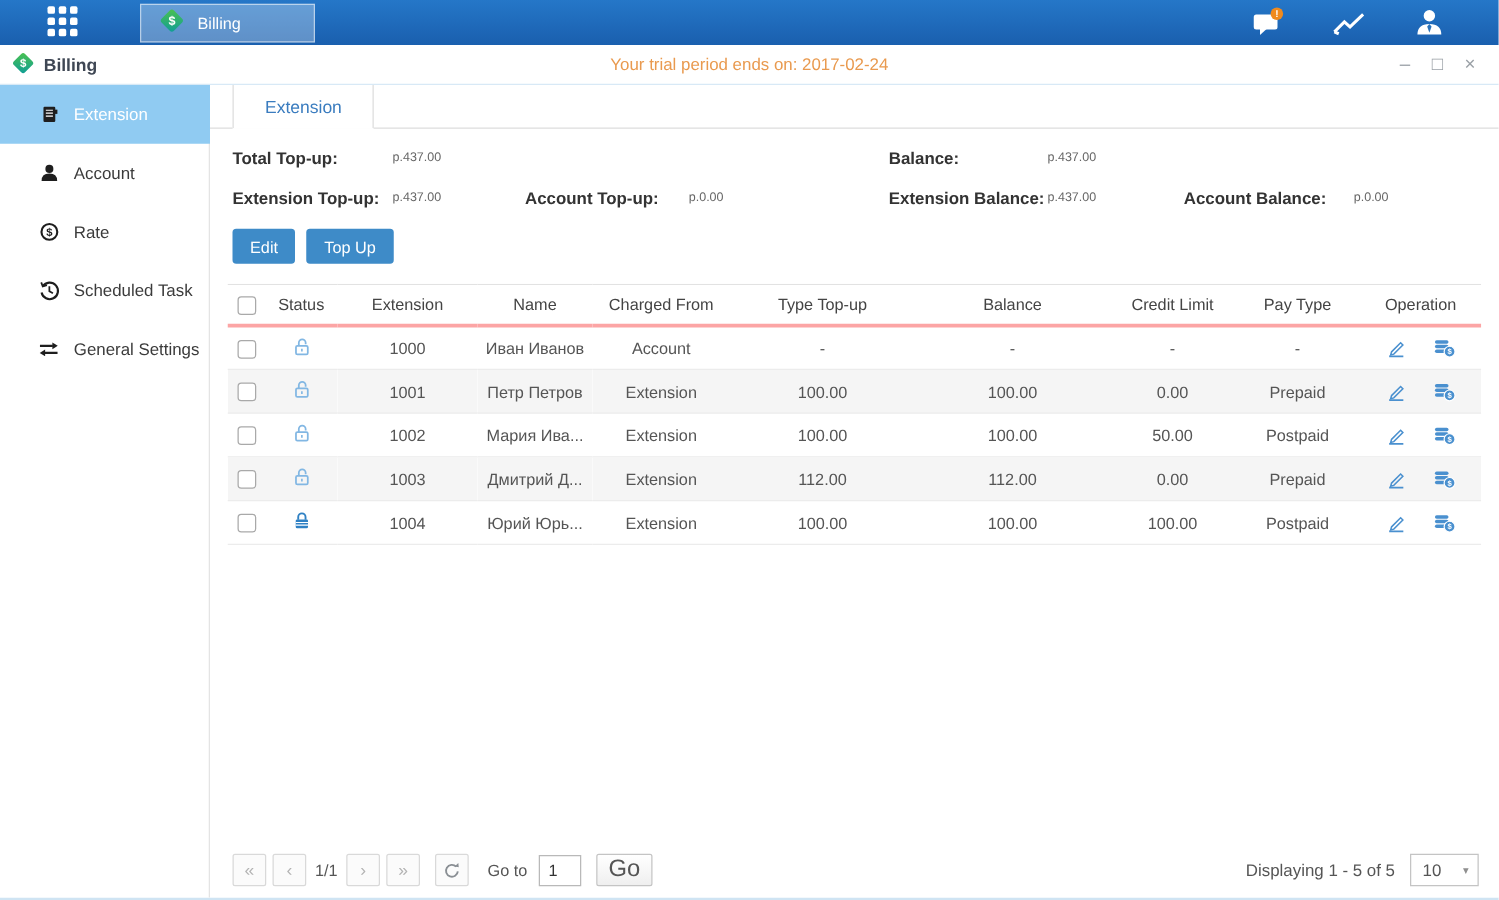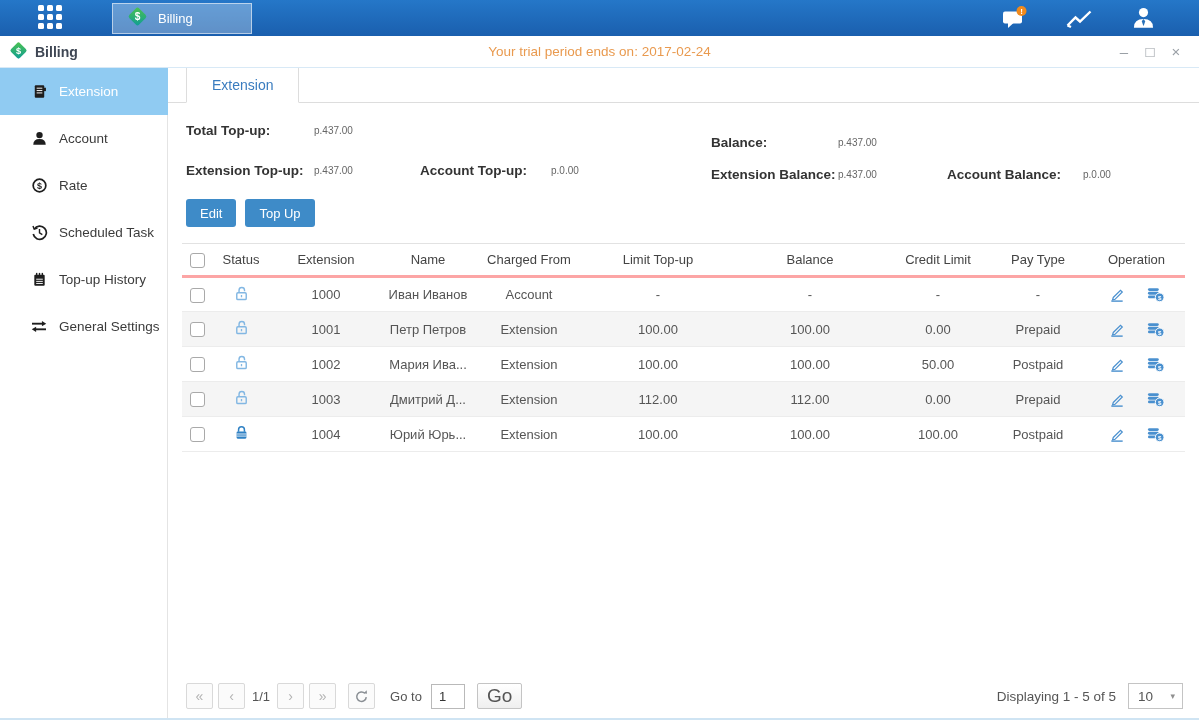--- a/index.html
+++ b/index.html
@@ -35,21 +35,21 @@
   .side-item.active { background:#90cbf2; color:#fff; width:169px; margin-right:-1px; }
   .side-item .icn { display:flex; width:18px; justify-content:center; }
   
   .content { flex:1; display:flex; flex-direction:column; min-width:0; background:#fff; }
   .tabbar { height:35px; border-bottom:1px solid #ddd; padding-left:18px; display:flex; flex:0 0 35px; }
   .tab { background:#fff; border:1px solid #ddd; border-top:none; border-bottom:1px solid #fff;
     margin-bottom:-1px; padding:0 25px; display:flex; align-items:center; color:#3a7cbf;
     font-size:14px; cursor:pointer; }
   .summary { display:grid; grid-template-columns:513px 1fr; padding:16px 0 2px 18px; }
   .sgrid { display:grid; grid-template-columns:128px 106px 131px auto; row-gap:17px; align-items:center; }
-  .sgrid.right { grid-template-columns:127px 109px 136px auto; padding-left:12px;margin-top:16px; }
+  .sgrid.right { grid-template-columns:127px 109px 136px auto; padding-left:12px; }
   .slabel { font-weight:bold; color:#333; font-size:13.5px; }
   .svalue { color:#666; font-size:10px; }
   .actions { padding:15px 0 6px 18px; display:flex; gap:9px; }
   .btn-primary { background:#3e8bc8; color:#fff; border:none; border-radius:3px; height:28px;
     padding:0 14px; font-size:13px; font-family:Liberation Sans, sans-serif; cursor:pointer; }
   
   .table-wrap { margin:10px 14px 0 14px; flex:1 1 auto; overflow:hidden; }
   table { border-collapse:collapse; table-layout:fixed; width:100%; }
   col.c-cb{width:30px} col.c-status{width:58px} col.c-ext{width:112px} col.c-name{width:92px}
   col.c-charged{width:110px} col.c-topup{width:148px} col.c-balance{width:156px}
@@ -205,38 +205,20 @@
         <svg width="17" height="17" viewBox="0 0 18 18" fill="none" stroke="#1e1e1e">
           <path d="M3.4 5.4 a7 7 0 1 1 -1 5.2" stroke-width="1.8"></path>
           <path d="M2.1 2 l1.3 3.5 3.5 -1.1" stroke-width="1.5"></path>
           <path d="M9 5.2 v4.3 l3 1.8" stroke-width="1.5"></path>
         </svg>
       </span>
       <span>Scheduled Task</span>
     </div>
     <div class="side-item">
       <span class="icn">
-        <svg width="17" height="17" viewBox="0 0 18 18">
-          <rect x="3.5" y="4" width="11" height="11.5" rx="1" fill="#1e1e1e"></rect>
-          <g stroke="#1e1e1e" stroke-width="1.5">
-              <line x1="6" y1="2" x2="6" y2="5"></line>
-              <line x1="9" y1="2" x2="9" y2="5"></line>
-              <line x1="12" y1="2" x2="12" y2="5"></line>
-            </g>
-          <g stroke="#fff" stroke-width="1">
-              <line x1="5.5" y1="8.7" x2="12.5" y2="8.7"></line>
-              <line x1="5.5" y1="11" x2="12.5" y2="11"></line>
-              <line x1="5.5" y1="13.2" x2="12.5" y2="13.2"></line>
-            </g>
-        </svg>
-      </span>
-      <span>Top-up History</span>
-    </div>
-    <div class="side-item">
-      <span class="icn">
         <svg width="18" height="15" viewBox="0 0 19 16">
           <g stroke="#1e1e1e" stroke-width="2">
               <line x1="2" y1="5" x2="13" y2="5"></line>
               <line x1="6" y1="11" x2="17" y2="11"></line>
             </g>
           <path d="M12.6 2.2 L17.2 5 L12.6 7.8 z" fill="#1e1e1e"></path>
           <path d="M6.4 8.2 L1.8 11 L6.4 13.8 z" fill="#1e1e1e"></path>
         </svg>
       </span>
       <span>General Settings</span>
@@ -290,21 +272,21 @@
             <col class="c-pay">
             <col class="c-op">
         </colgroup>
         <thead>
           <tr>
             <th><input type="checkbox" style=""></th>
             <th>Status</th>
             <th>Extension</th>
             <th>Name</th>
             <th>Charged From</th>
-            <th>Limit Top-up</th>
+            <th>Type Top-up</th>
             <th>Balance</th>
             <th>Credit Limit</th>
             <th>Pay Type</th>
             <th>Operation</th>
           </tr>
         </thead>
         <tbody>
           <tr>
             <td><input type="checkbox" style=""></td>
             <td><span class="lock" data-status="unlocked">

